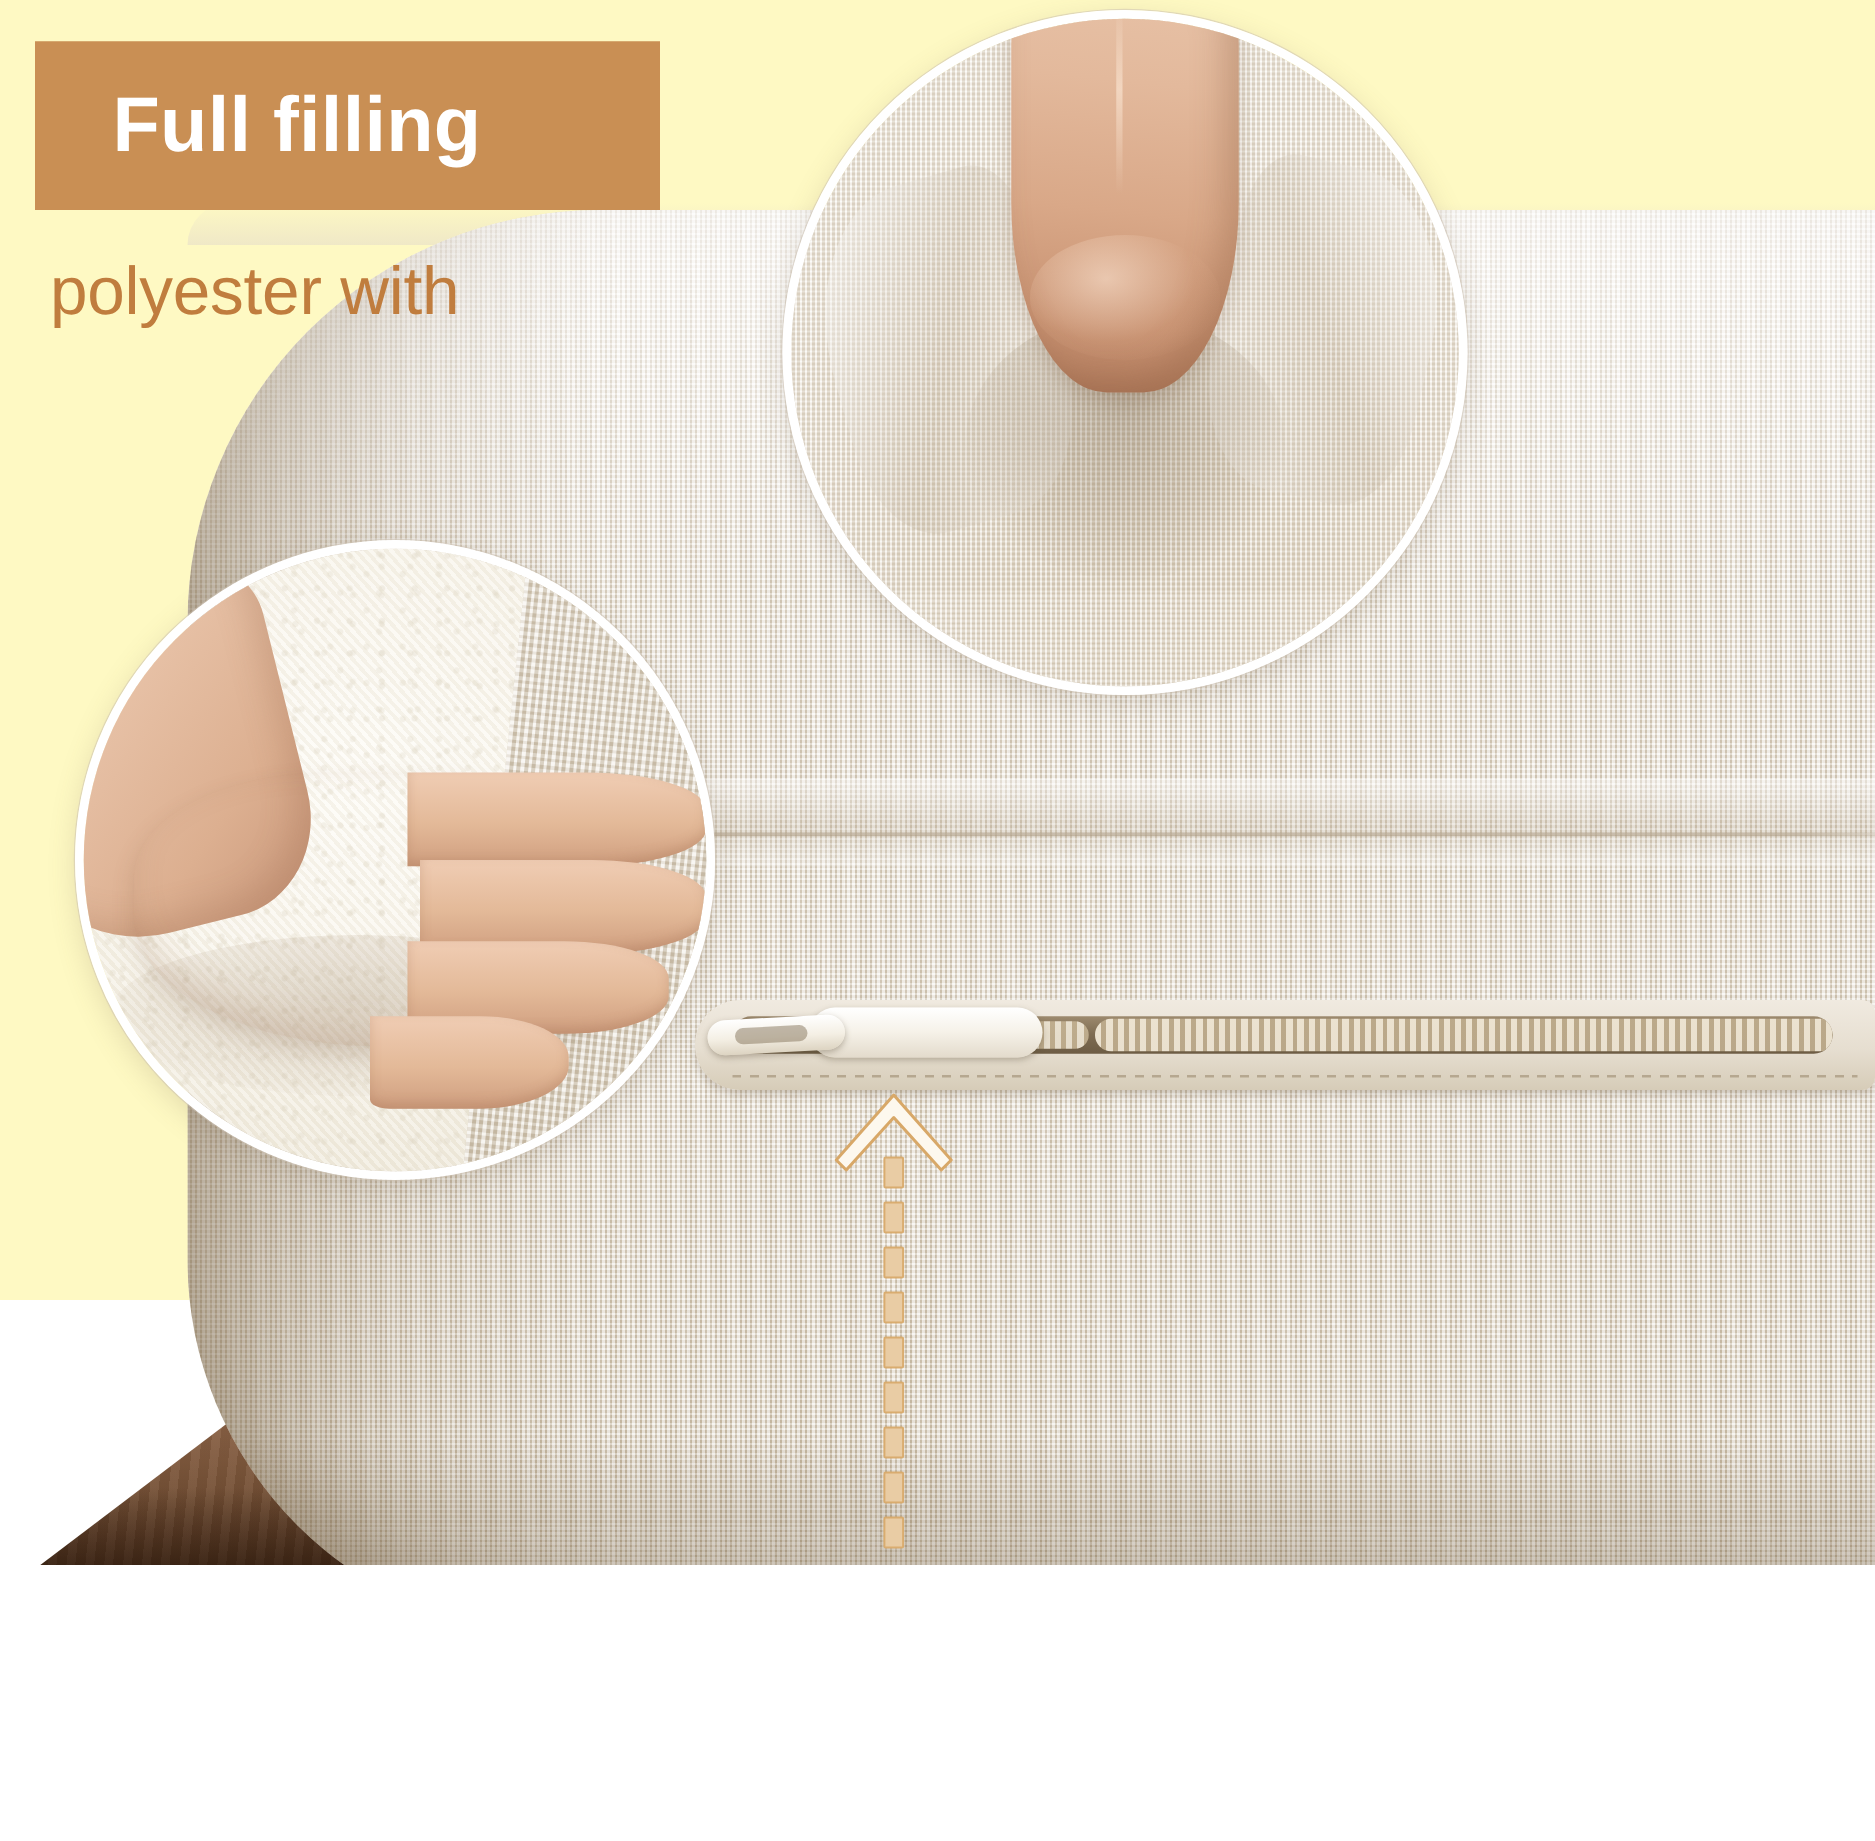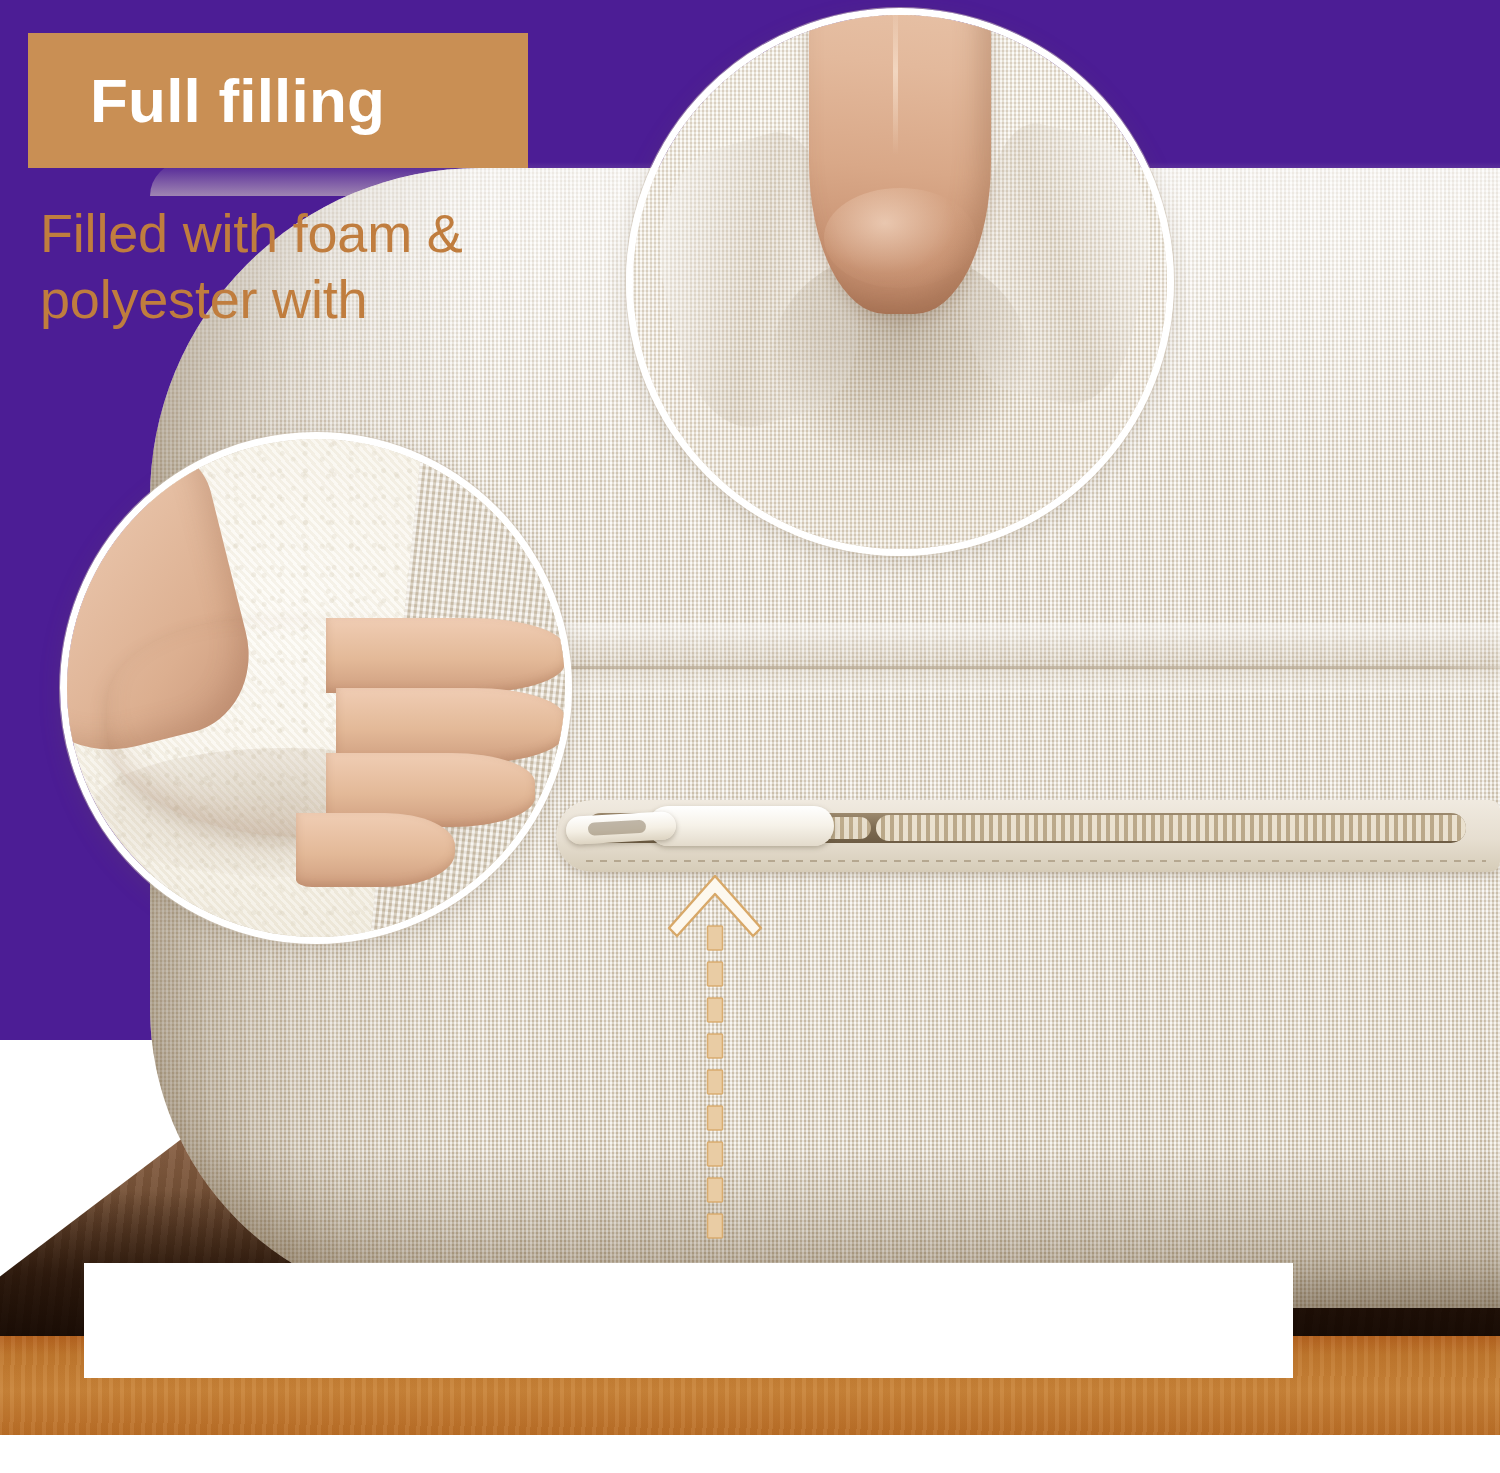--- a/index.html
+++ b/index.html
@@ -2,21 +2,21 @@
 <html><head>
 <meta charset="utf-8">
 <style>
   html,body{margin:0;padding:0;}
   body{
     width:1500px;height:1473px;overflow:hidden;
     background:#ffffff;
     font-family:"Liberation Sans", sans-serif;
     position:relative;
   }
-  .stage{position:absolute;inset:0;width:1500px;height:1435px;overflow:hidden;background:#4c1d95;}
+  .stage{position:absolute;inset:0;width:1500px;height:1252px;overflow:hidden;background:#fef9c3;}
 
   
   .wood-wrap{position:absolute;left:0;top:1040px;width:1500px;height:433px;overflow:hidden;}
   .wood-top{
     position:absolute;left:0;top:0;width:1500px;height:300px;
     background:
       repeating-linear-gradient(96deg, rgba(255,255,255,.05) 0 7px, rgba(0,0,0,.05) 7px 15px),
       linear-gradient(178deg,#a0785a 0%,#8c6346 28%,#5f3f27 62%,#2e1a0d 88%,#20110a 100%);
     clip-path: polygon(16% 0, 100% 0, 100% 100%, 0 100%, 0 42%);
   }
@@ -341,19 +341,18 @@
     <div class="finger f1"></div>
     <div class="finger f2"></div>
     <div class="finger f3"></div>
     <div class="finger f4"></div>
   </div>
 
   <div class="badge-full">
     <span class="badge-full-text">Full filling</span>
   </div>
   <div class="sub-copy">
-    <div>Filled with foam &amp;</div>
     <div>polyester with</div>
   </div>
 
   <div class="banner-frame"></div>
 
 </div>
 
 </body></html>

